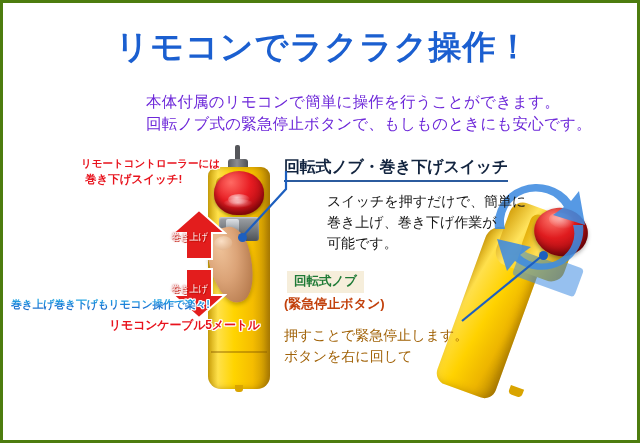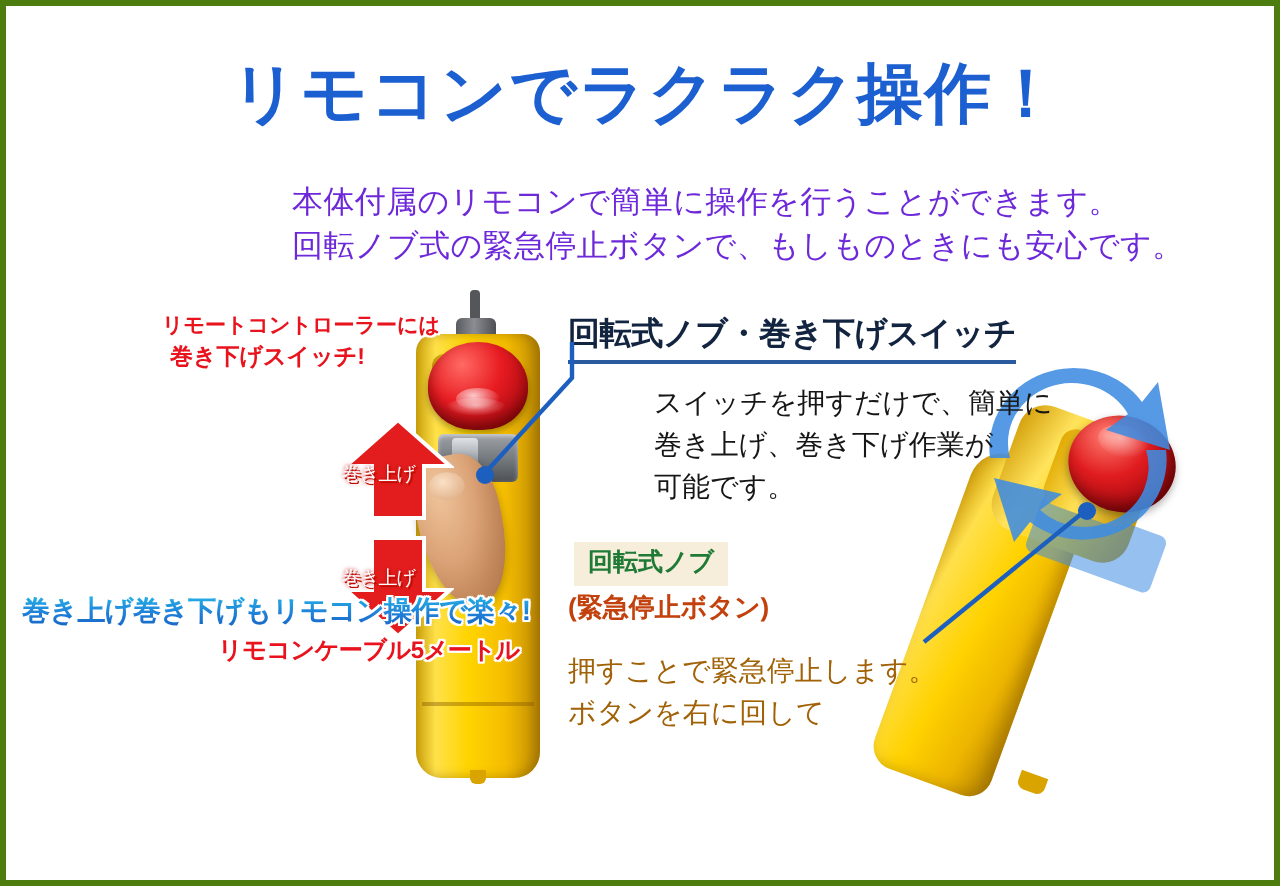--- a/index.html
+++ b/index.html
@@ -53,21 +53,21 @@
     font-size:9.5px;font-weight:normal;color:#fff;
     text-shadow:0 0 2px #b00,1px 1px 0 #c01000;
     white-space:nowrap;letter-spacing:-0.5px;
   }
   #arrow-up .arrow-label{top:22px;}
   #arrow-dn .arrow-label{top:16px;}
 
   
   .blue-line{
     position:absolute;left:8px;top:294px;
-    font-size:14px;font-weight:bold;white-space:nowrap;
+    font-size:11px;font-weight:bold;white-space:nowrap;
     background:linear-gradient(180deg,#25b7e8 0%,#1f7fd8 55%,#1560c0 100%);
     -webkit-background-clip:text;background-clip:text;
     color:transparent;-webkit-text-fill-color:transparent;
     z-index:30;letter-spacing:-0.3px;
     filter:drop-shadow(1px 0 0 #fff) drop-shadow(-1px 0 0 #fff)
            drop-shadow(0 1px 0 #fff) drop-shadow(0 -1px 0 #fff);
   }
   .red-line{
     position:absolute;left:106px;top:314px;
     font-size:12px;font-weight:bold;color:#e8131d;

